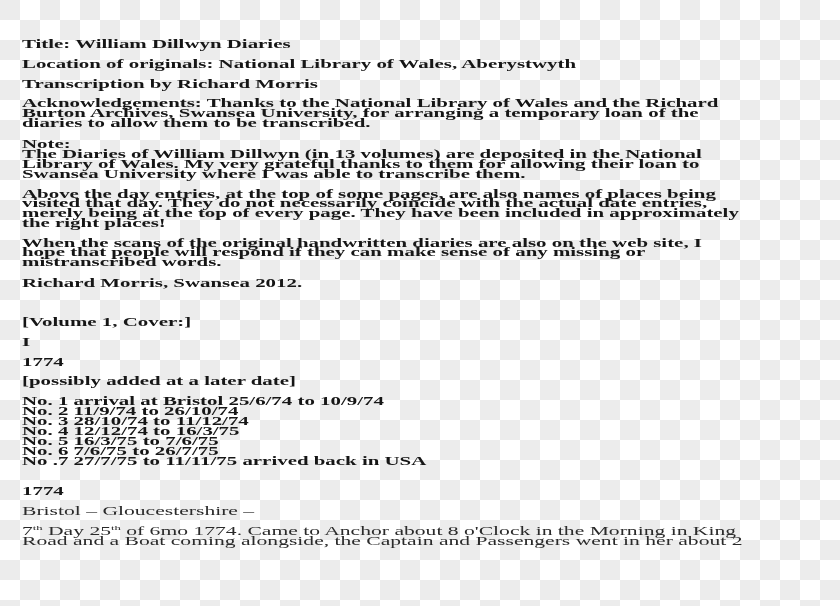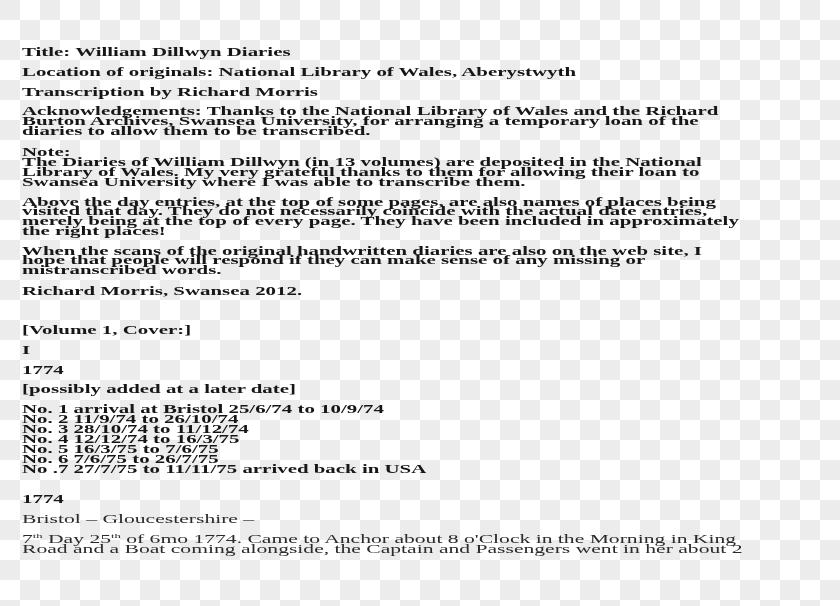--- a/index.html
+++ b/index.html
@@ -14,21 +14,21 @@
       background-color: #ffffff;
       background-image:
         linear-gradient(45deg, #ececec 25%, transparent 25%, transparent 75%, #ececec 75%),
         linear-gradient(45deg, #ececec 25%, transparent 25%, transparent 75%, #ececec 75%);
       background-size: 40px 40px;
       background-position: 20px 0, 0 20px;
     }
     .page {
       position: absolute;
       left: 0;
-      top: 8px;
+      top: 0;
       width: 840px;
       height: 490px;
     }
     .line {
       position: absolute;
       left: 22px;
       white-space: nowrap;
       transform-origin: left center;
       color: #1c1c1c;
       font-family: "Liberation Serif", "DejaVu Serif", serif;

